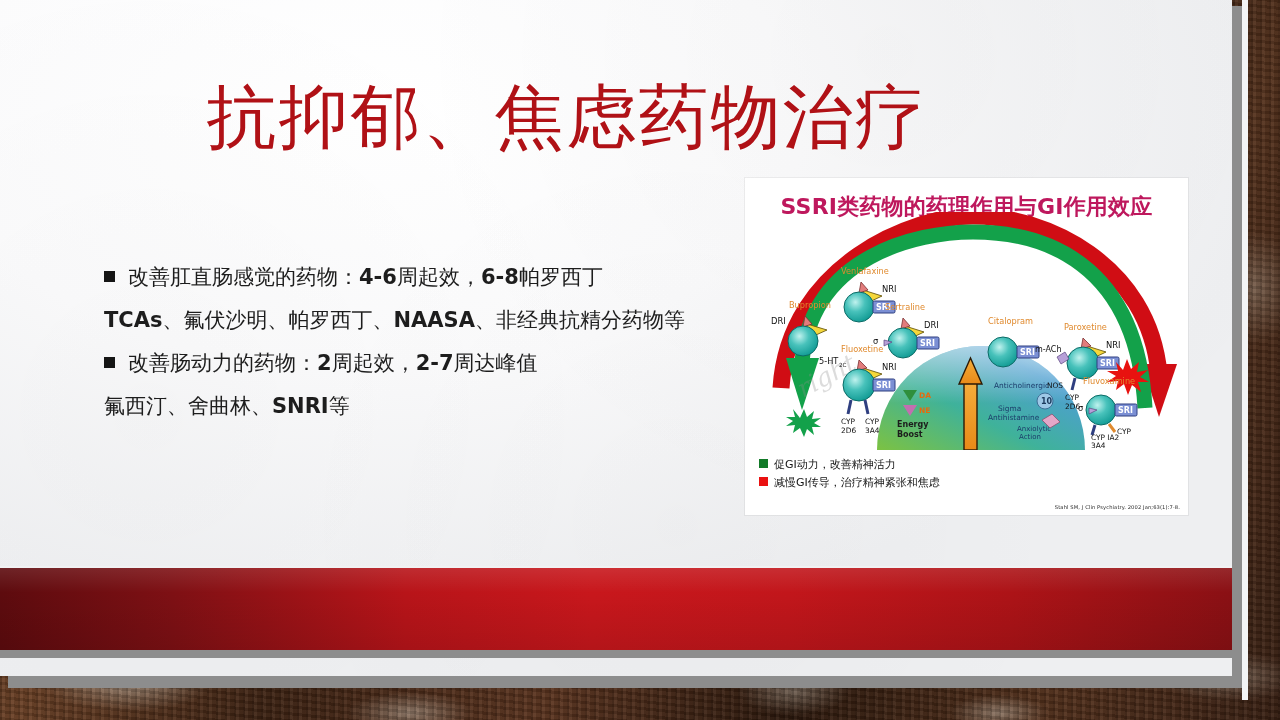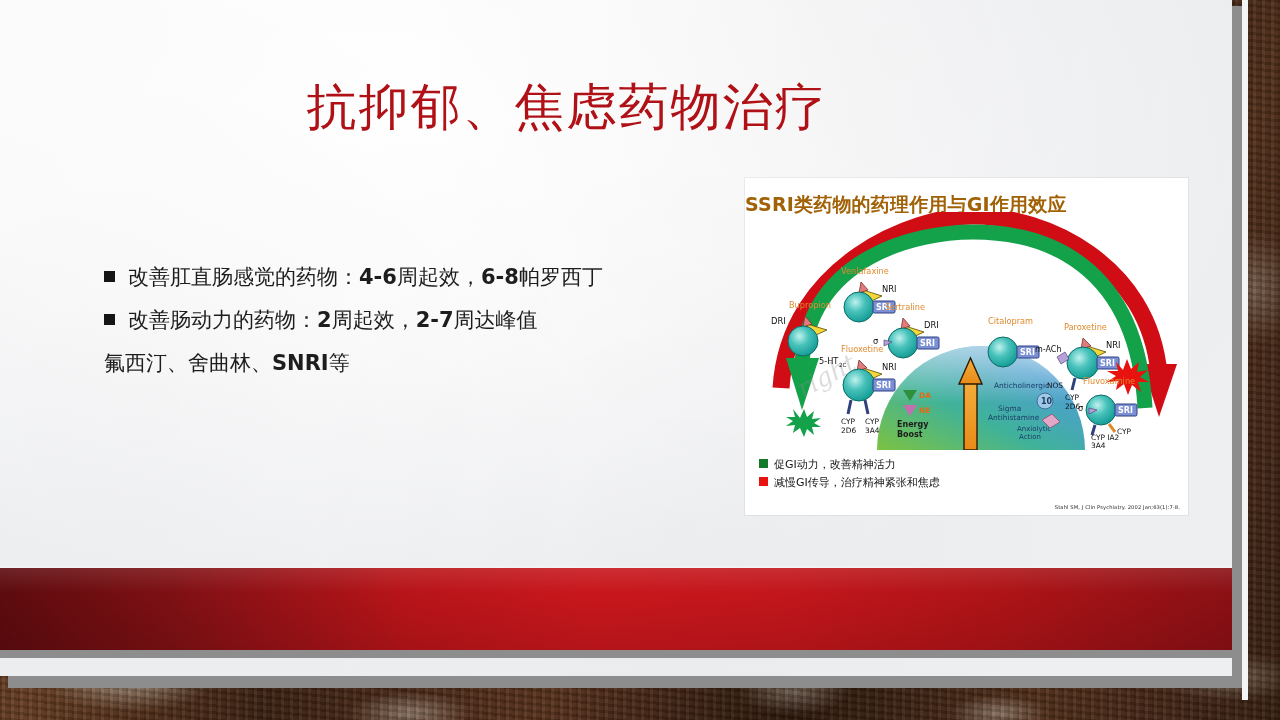--- a/index.html
+++ b/index.html
@@ -41,39 +41,39 @@
     content:"";position:absolute;inset:0;
     background:
       radial-gradient(circle at 72% 8%, rgba(0,0,0,.022), transparent 45%),
       radial-gradient(circle at 12% 62%, rgba(0,0,0,.018), transparent 40%),
       radial-gradient(circle at 55% 78%, rgba(0,0,0,.02), transparent 46%);
     pointer-events:none;
   }
 
   
   .title{position:absolute;left:0;top:82px;width:1133px;text-align:center;
-    font-size:50px;line-height:1;font-weight:400;
+    font-size:70px;line-height:1;font-weight:400;
     color:#b01116;letter-spacing:2px;
     font-family:"DejaVu Sans","Liberation Sans",sans-serif;
     text-shadow:0 1px 0 rgba(255,255,255,.5);}
 
   
   .body-block{position:absolute;left:104px;top:256px;width:630px;
     color:#1d1d1d;font-size:21px;line-height:43px;
     font-family:"DejaVu Sans","Liberation Sans",sans-serif;}
   .body-line{white-space:nowrap;}
   .bullet-sq{display:inline-block;width:11px;height:11px;background:#151515;
     margin-right:13px;vertical-align:2px;}
   .b{font-weight:bold;text-align:center;}
 
   
   .figure{position:absolute;left:745px;top:178px;width:443px;height:337px;
     background:#ffffff;box-shadow:0 0 0 1px rgba(0,0,0,.05);}
-  .fig-title{position:absolute;left:0;top:14px;width:443px;text-align:left;
-    font-size:19px;font-weight:bold;color:#a16207;
+  .fig-title{position:absolute;left:0;top:14px;width:443px;text-align:center;
+    font-size:22px;font-weight:bold;color:#be185d;
     font-family:"DejaVu Sans","Liberation Sans",sans-serif;letter-spacing:.2px;}
 
   .fig-canvas{position:absolute;left:0;top:34px;width:443px;height:238px;}
   .fig-canvas svg{display:block;}
 
   .legend{position:absolute;left:14px;top:278px;font-size:11px;color:#141414;
     font-family:"DejaVu Sans","Liberation Sans",sans-serif;line-height:18px;}
   .legend-row{white-space:nowrap;}
   .lg-sq{display:inline-block;width:9px;height:9px;margin-right:6px;vertical-align:0px;}
   .lg-green{background:#127a28;}
@@ -105,20 +105,23 @@
   <div class="slide">
 
     <div class="title">抗抑郁、焦虑药物治疗</div>
 
     <div class="body-block">
 
       <div class="body-line">
         <span class="bullet-sq"></span><span>改善肛直肠感觉的药物：</span><span class="b">4-6</span><span>周起效，</span><span class="b">6-8</span><span>帕罗西丁</span>
       </div>
 
+      <div class="body-line">
+        <span class="b">TCAs</span><span>、氟伏沙明、帕罗西丁、</span><span class="b">NAASA</span><span>、非经典抗精分药物等</span>
+      </div>
 
       <div class="body-line">
         <span class="bullet-sq"></span><span>改善肠动力的药物：</span><span class="b">2</span><span>周起效，</span><span class="b">2-7</span><span>周达峰值</span>
       </div>
 
       <div class="body-line">
         <span>氟西汀、舍曲林、</span><span class="b">SNRI</span><span>等</span>
       </div>
     </div>
 

